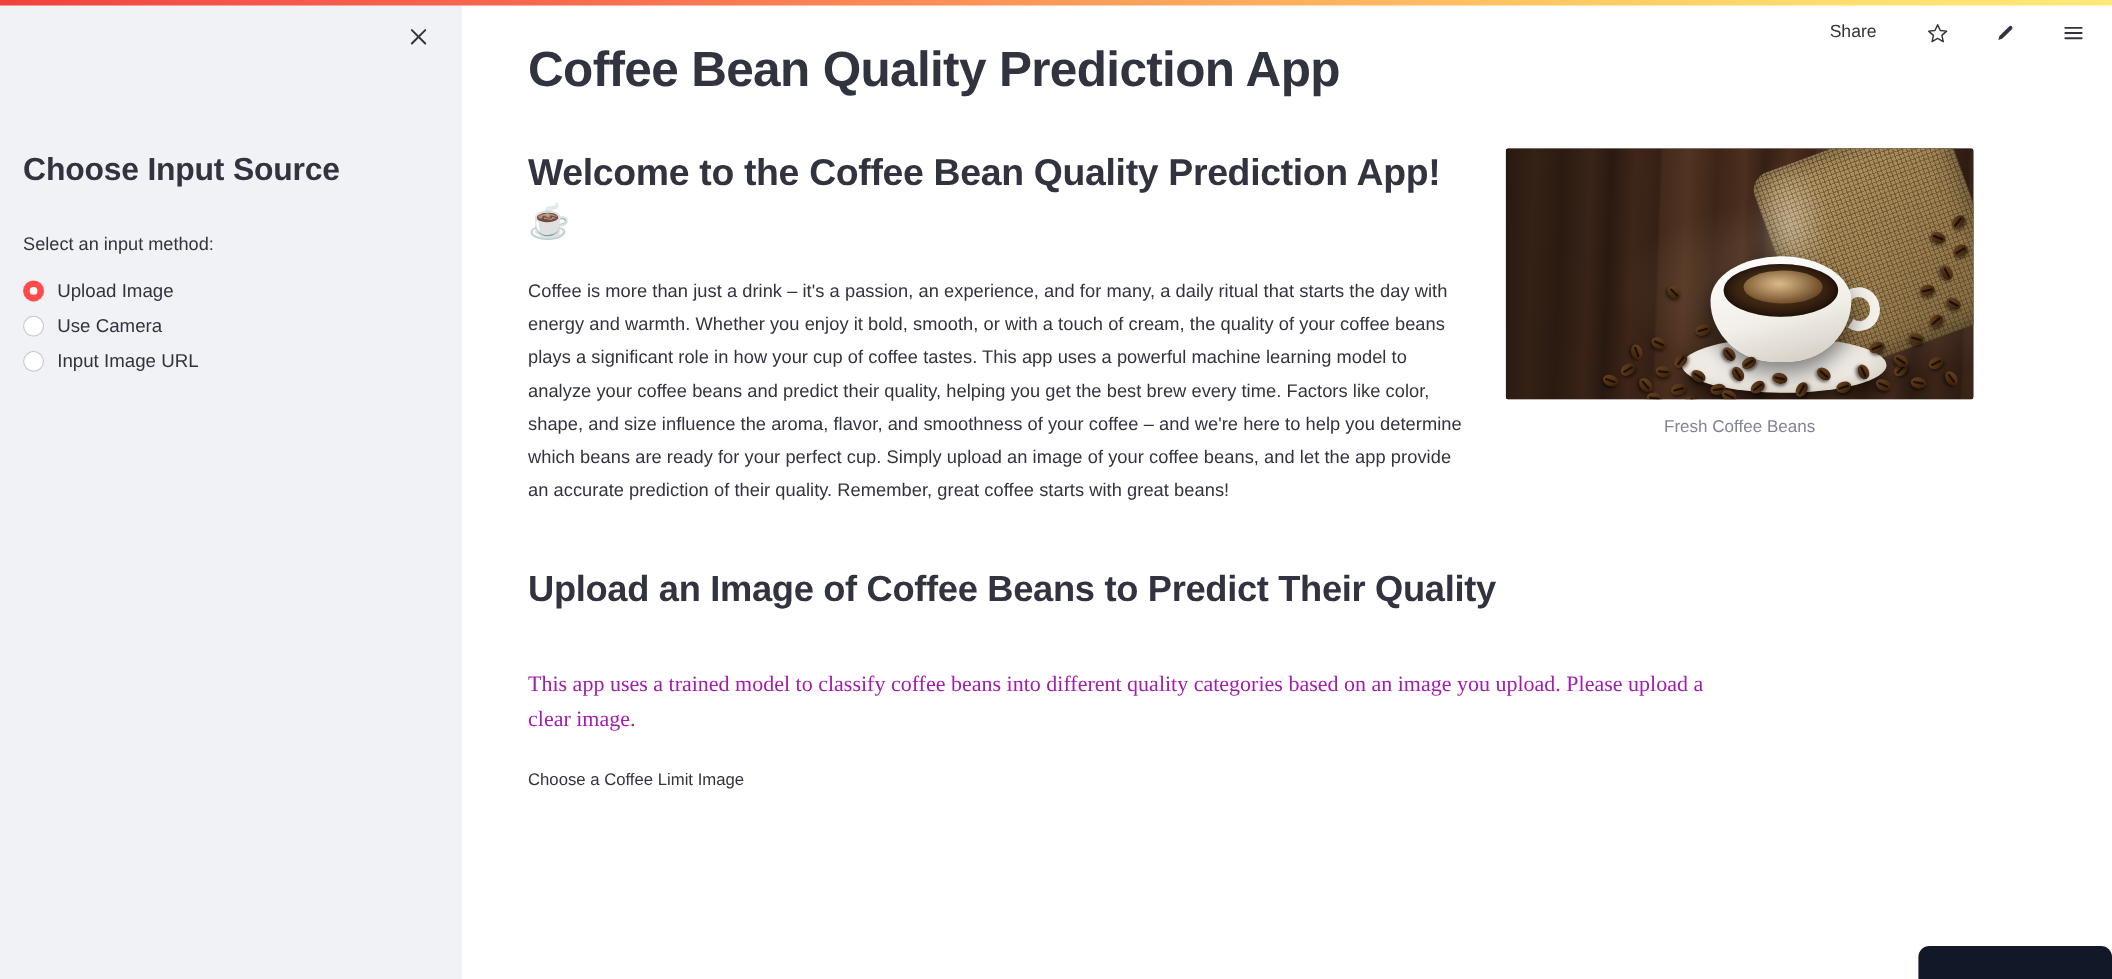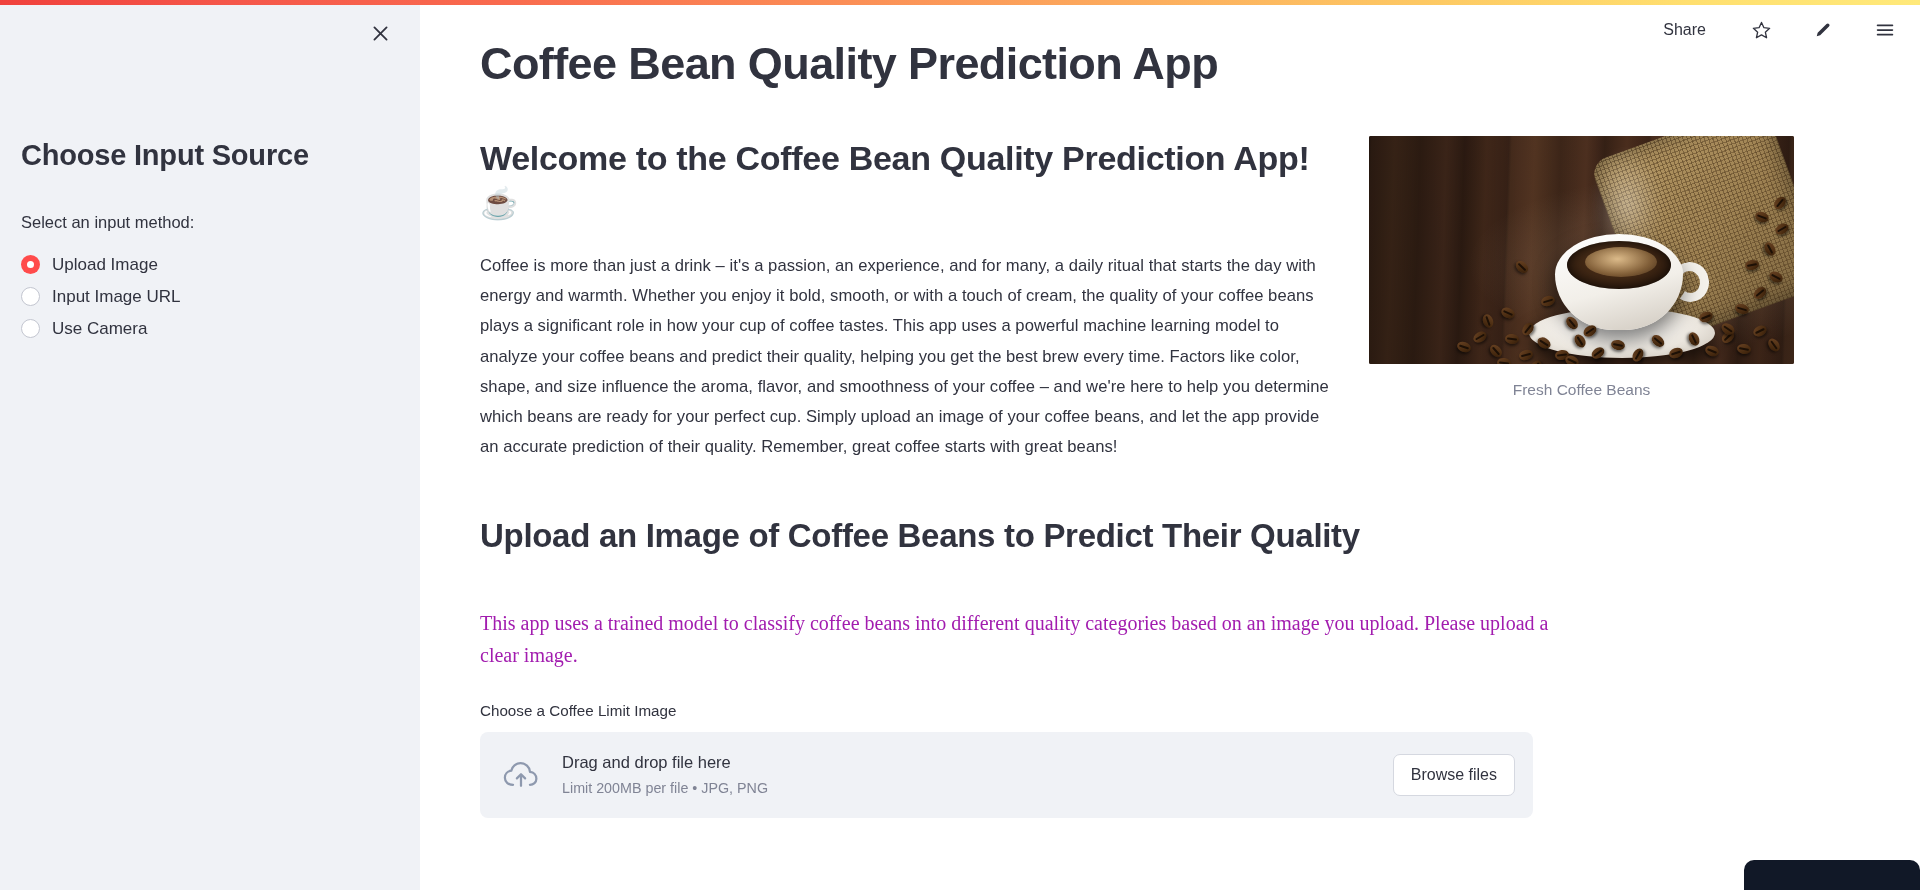--- a/index.html
+++ b/index.html
@@ -149,23 +149,23 @@
   }
   .icon-btn {
     width: 26px; height: 26px;
     display: flex; align-items: center; justify-content: center;
     cursor: pointer;
   }
   .icon-btn svg { display: block; }
 
   .content {
     position: absolute;
-    top: 13px; left: 0;
+    top: 0; left: 0;
     width: 1232px;
-    padding: 24px 60px 0 60px;
+    padding: 36px 60px 0 60px;
   }
 
   .app-title {
     font-size: 45px;
     font-weight: 700;
     color: #31333f;
     letter-spacing: -0.6px;
     line-height: 1.22;
     margin: 0 0 44px 0;
   }
@@ -409,26 +409,26 @@
 
       <div class="radio-group">
 
         <div class="radio-row selected">
           <span class="radio-dot"></span>
           <span class="radio-text">Upload Image</span>
         </div>
 
         <div class="radio-row">
           <span class="radio-dot"></span>
-          <span class="radio-text">Input Image URL</span>
+          <span class="radio-text">Use Camera</span>
         </div>
 
         <div class="radio-row">
           <span class="radio-dot"></span>
-          <span class="radio-text">Use Camera</span>
+          <span class="radio-text">Input Image URL</span>
         </div>
 
       </div>
     </div>
   </aside>
 
   <main class="main">
 
     <div class="toolbar">
       <div class="toolbar-share">Share</div>
@@ -530,33 +530,20 @@
         </div>
 
       </div>
 
       <h2 class="section-head">Upload an Image of Coffee Beans to Predict Their Quality</h2>
 
       <p class="section-desc">This app uses a trained model to classify coffee beans into different quality categories based on an image you upload. Please upload a clear image.</p>
 
       <div class="uploader-label">Choose a Coffee Limit Image</div>
 
-      <div class="uploader">
-        <div class="uploader-icon">
-          <svg width="38" height="30" viewBox="0 0 40 32" fill="none">
-            <path d="M11.5 26.5 C6.3 26.5 2.8 23.2 2.8 18.9 C2.8 15.0 5.7 11.8 9.6 11.4 C10.5 6.8 14.6 3.4 19.5 3.4 C24.8 3.4 29.2 7.4 29.6 12.6 C33.5 13.1 36.4 16.2 36.4 20.0 C36.4 23.7 33.3 26.5 29.5 26.5" stroke="#8e99ae" stroke-width="2.4" stroke-linecap="round" stroke-linejoin="round"></path>
-            <path d="M20 27.5 L20 15.2 M20 15.2 L15.6 19.6 M20 15.2 L24.4 19.6" stroke="#8e99ae" stroke-width="2.4" stroke-linecap="round" stroke-linejoin="round"></path>
-          </svg>
-        </div>
-        <div class="uploader-texts">
-          <div class="uploader-main">Drag and drop file here</div>
-          <div class="uploader-sub">Limit 200MB per file • JPG, PNG</div>
-        </div>
-        <button class="browse-btn">Browse files</button>
-      </div>
 
     </div>
 
     <div class="manage-pill">
       <span class="pill-text"></span>
     </div>
 
   </main>
 </div>
 

